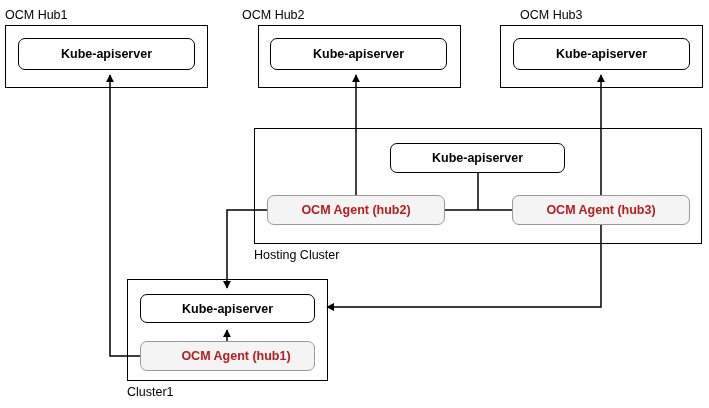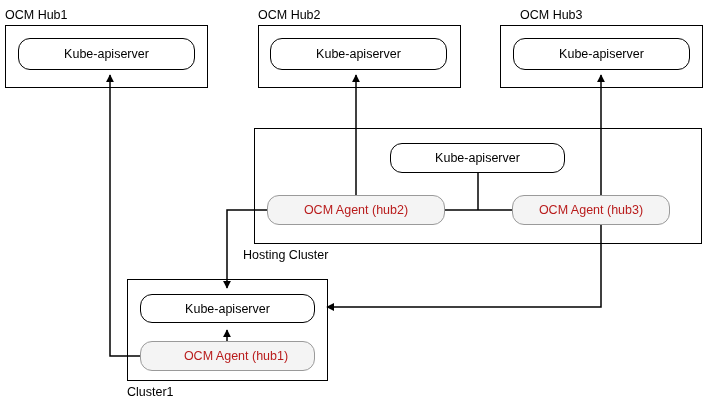--- a/index.html
+++ b/index.html
@@ -33,28 +33,29 @@
     position: absolute;
     font-size: 12.5px;
     color: #000000;
     white-space: nowrap;
     line-height: 14px;
   }
   .node {
     position: absolute;
     box-sizing: border-box;
     border: 1.4px solid #000000;
-    border-radius: 12px;
+    border-radius: 7px;
     background: #ffffff;
     display: flex;
     align-items: center;
     justify-content: center;
     font-size: 12.5px;
     color: #000000;
     white-space: nowrap;
+    font-weight: bold;
   }
   .node.agent {
     background: #f4f4f4;
     border-color: #9a9a9a;
     color: #b91c1c;
   }
 </style>
 </head>
 <body>
 
@@ -83,32 +84,32 @@
       <path d="M 601 225 L 601 307 L 327 307" marker-end="url(#arrow)"></path>
 
       <path d="M 227 341 L 227 330" marker-end="url(#arrow)"></path>
     </g>
   </svg>
 
   <div class="cluster-label" style="left:5px; top:8px; width:203px;">OCM Hub1</div>
   <div class="cluster-box" style="left:5px; top:25px; width:203px; height:63px;"></div>
   <div class="node" style="left:18px; top:38px; width:177px; height:32px;">Kube-apiserver</div>
 
-  <div class="cluster-label" style="left:258px; top:8px; width:203px;">OCM Hub2</div>
+  <div class="cluster-label" style="left:242px; top:8px; width:203px;">OCM Hub2</div>
   <div class="cluster-box" style="left:258px; top:25px; width:203px; height:63px;"></div>
   <div class="node" style="left:270px; top:38px; width:177px; height:32px;">Kube-apiserver</div>
 
   <div class="cluster-label" style="left:520px; top:8px; width:203px;">OCM Hub3</div>
   <div class="cluster-box" style="left:500px; top:25px; width:203px; height:63px;"></div>
   <div class="node" style="left:513px; top:38px; width:177px; height:32px;">Kube-apiserver</div>
 
   <div class="cluster-box" style="left:254px; top:128px; width:448px; height:116px;"></div>
   <div class="node" style="left:390px; top:143px; width:175px; height:30px;">Kube-apiserver</div>
   <div class="node agent" style="left:267px; top:195px; width:178px; height:30px;">OCM Agent (hub2)</div>
-  <div class="node agent" style="left:512px; top:195px; width:158px; height:30px;">OCM Agent (hub3)</div>
-  <div class="cluster-label" style="left:243px; top:248px; width:448px;">Hosting Cluster</div>
+  <div class="node agent" style="left:512px; top:195px; width:178px; height:30px;">OCM Agent (hub3)</div>
+  <div class="cluster-label" style="left:254px; top:248px; width:448px;">Hosting Cluster</div>
 
   <div class="cluster-box" style="left:127px; top:279px; width:201px; height:102px;"></div>
   <div class="node" style="left:140px; top:294px; width:175px; height:29px;">Kube-apiserver</div>
   <div class="node agent" style="left:140px; top:341px; width:175px; height:30px;padding-left:17px;">OCM Agent (hub1)</div>
   <div class="cluster-label" style="left:127px; top:385px; width:201px;">Cluster1</div>
 
 </div>
 
 </body></html>

